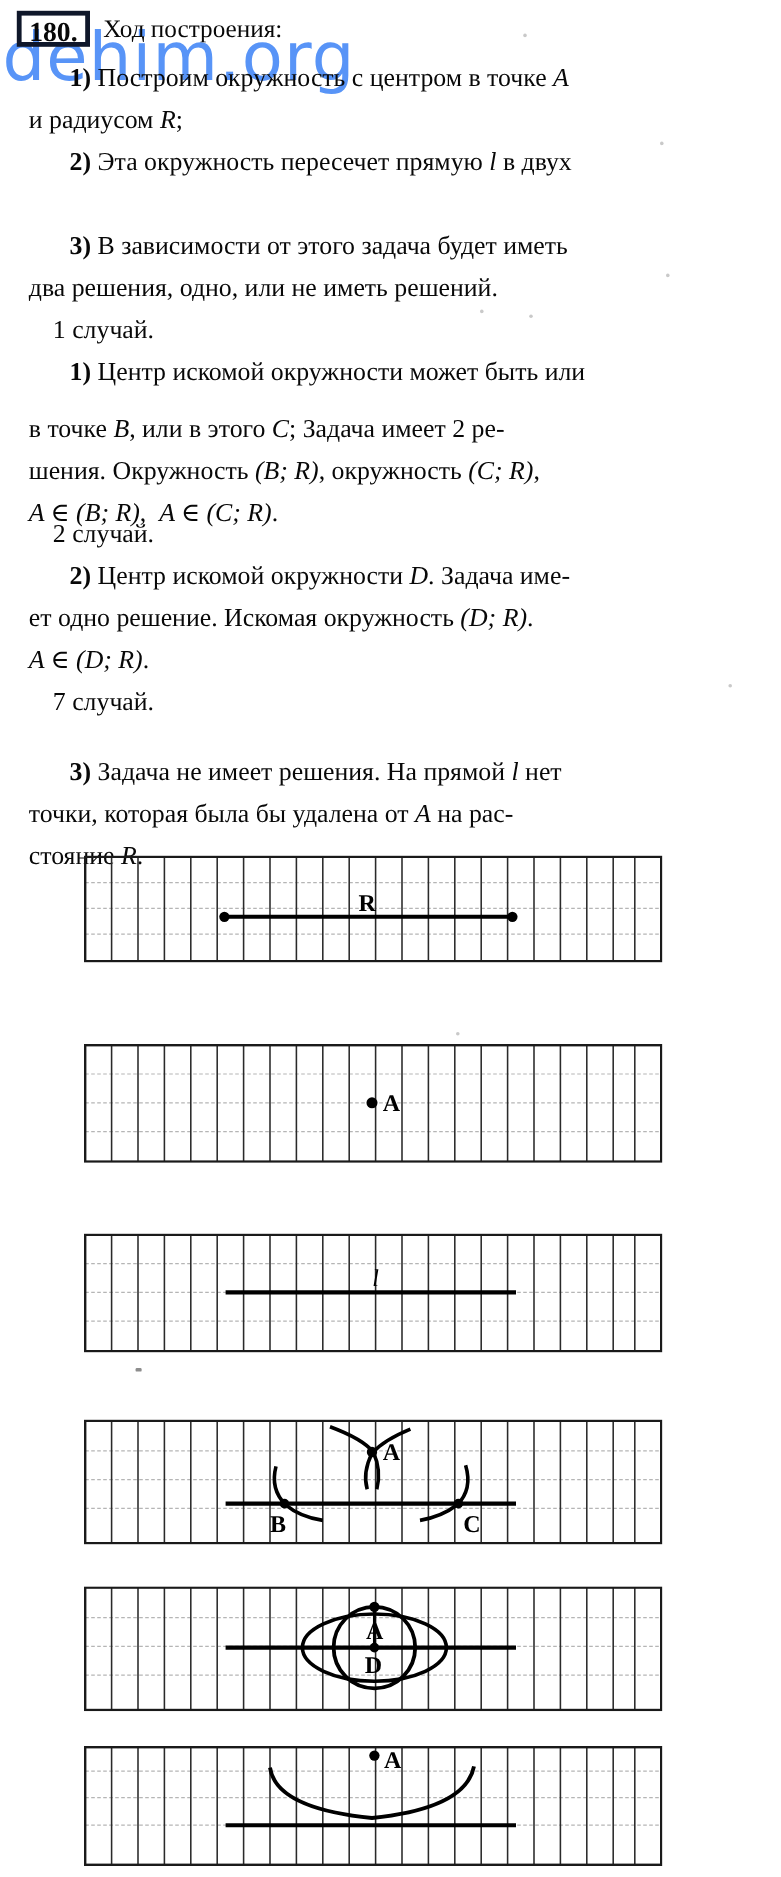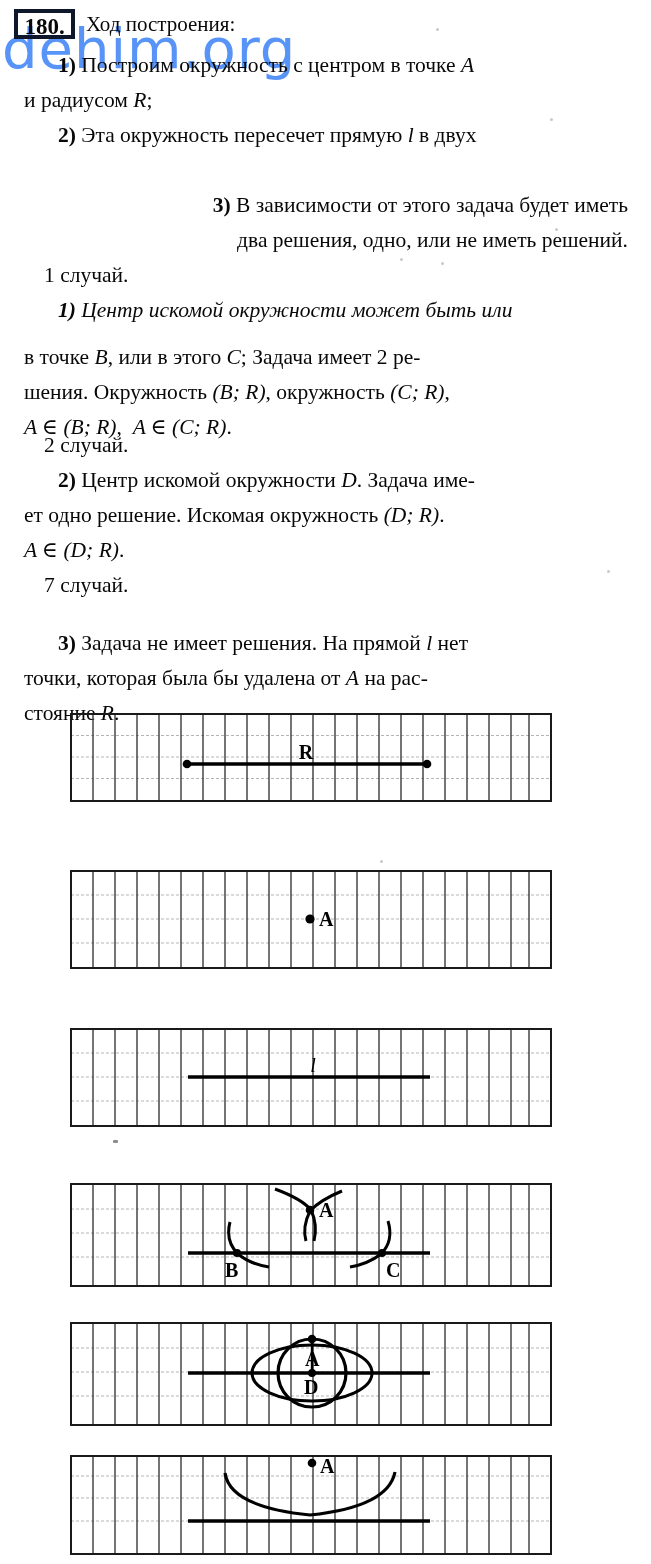--- a/index.html
+++ b/index.html
@@ -121,31 +121,31 @@
     <span class="mi">R</span><span>;</span>
   </div>
 
   <div class="para noj" style="top:118px;left:24px;width:604px;">
     <span style="display:inline-block;width:34px;"></span><b>2)</b>
     <span>Эта окружность пересечет прямую</span>
     <span class="mi">l</span>
     <span>в двух</span><br>
   </div>
 
-  <div class="para noj" style="top:188px;left:24px;width:604px;text-align:right;">
+  <div class="para noj" style="top:188px;left:24px;width:604px;">
     <span style="display:inline-block;width:34px;"></span><b>3)</b>
     <span>В зависимости от этого задача будет иметь</span><br>
     <span>два решения, одно, или не иметь решений.</span>
   </div>
 
   <div class="para noj" style="top:258px;left:24px;width:604px;">
     <span style="display:inline-block;width:20px;"></span><span>1 случай.</span>
   </div>
 
-  <div class="para noj" style="top:293px;left:24px;width:604px;font-style:italic;">
+  <div class="para noj" style="top:293px;left:24px;width:604px;">
     <span style="display:inline-block;width:34px;"></span><b>1)</b>
     <span>Центр искомой окружности может быть или</span>
   </div>
 
   <div class="para" style="top:340px;left:24px;width:600px;">
     <span>в точке</span>
     <span class="mi">B</span><span>, или в этого</span>
     <span class="mi">C</span><span>; Задача имеет 2 ре-</span><br>
     <span>шения. Окружность</span>
     <span class="mi">(B; R)</span><span>, окружность</span>

